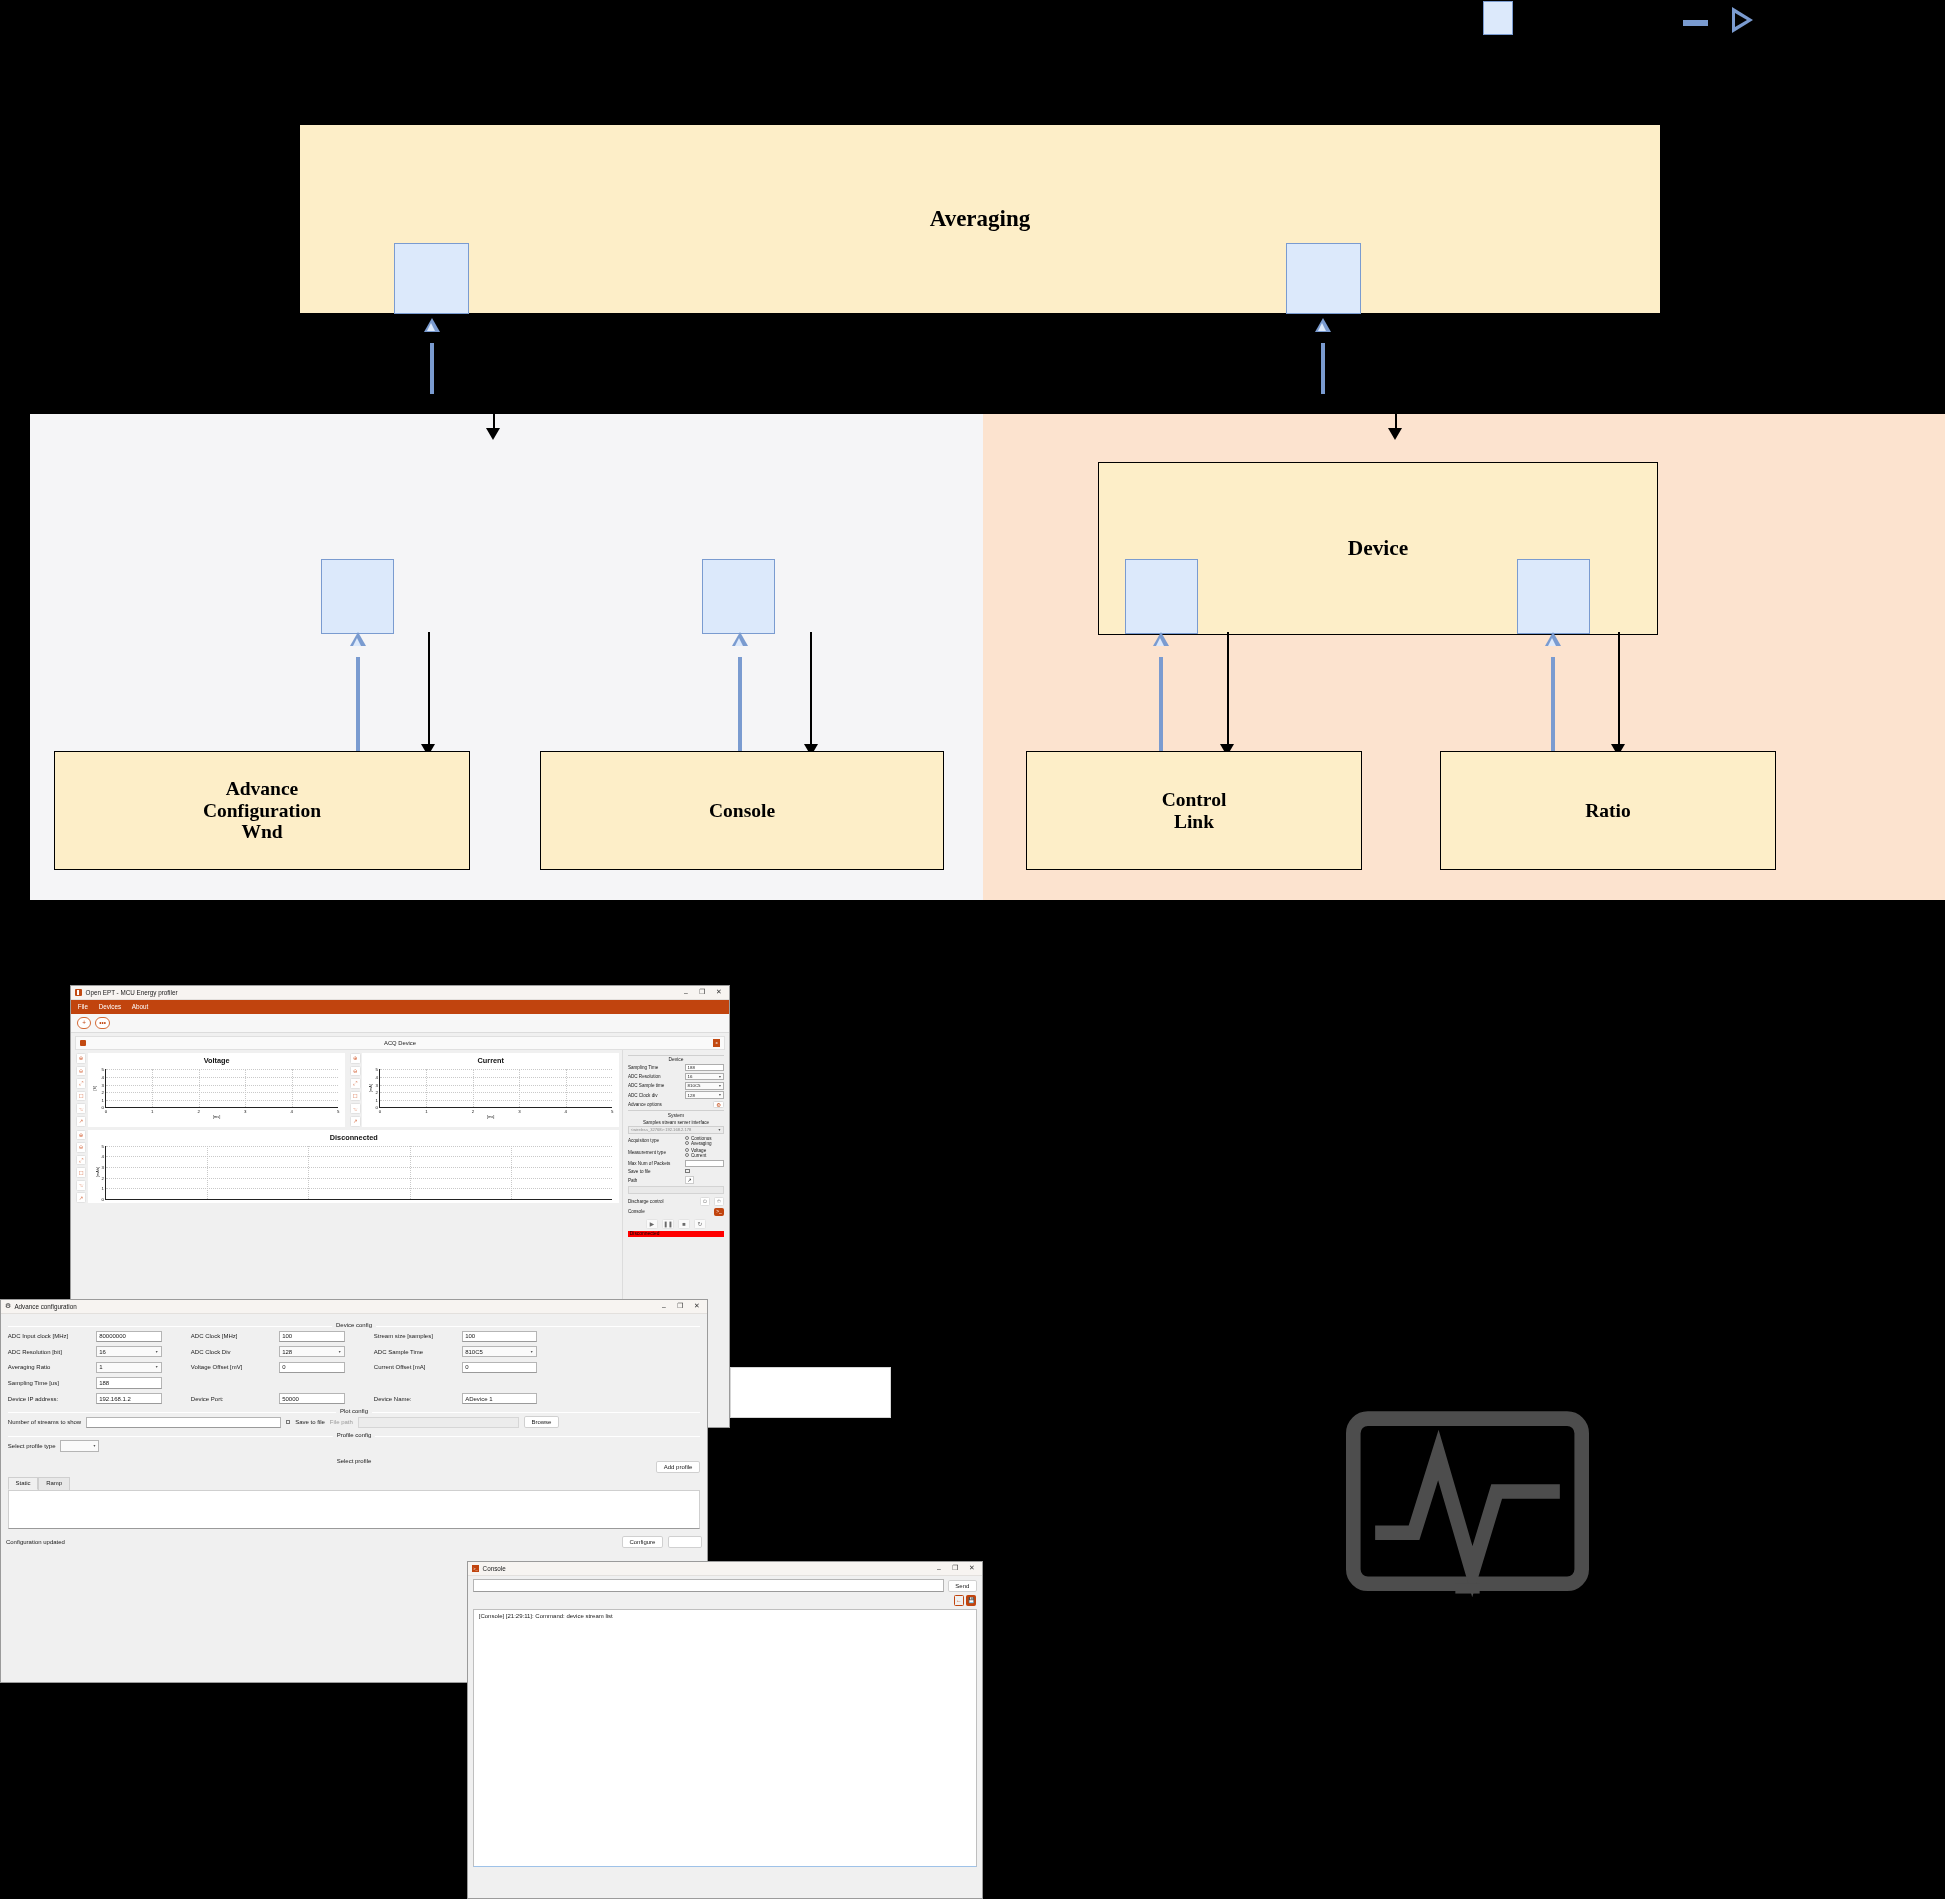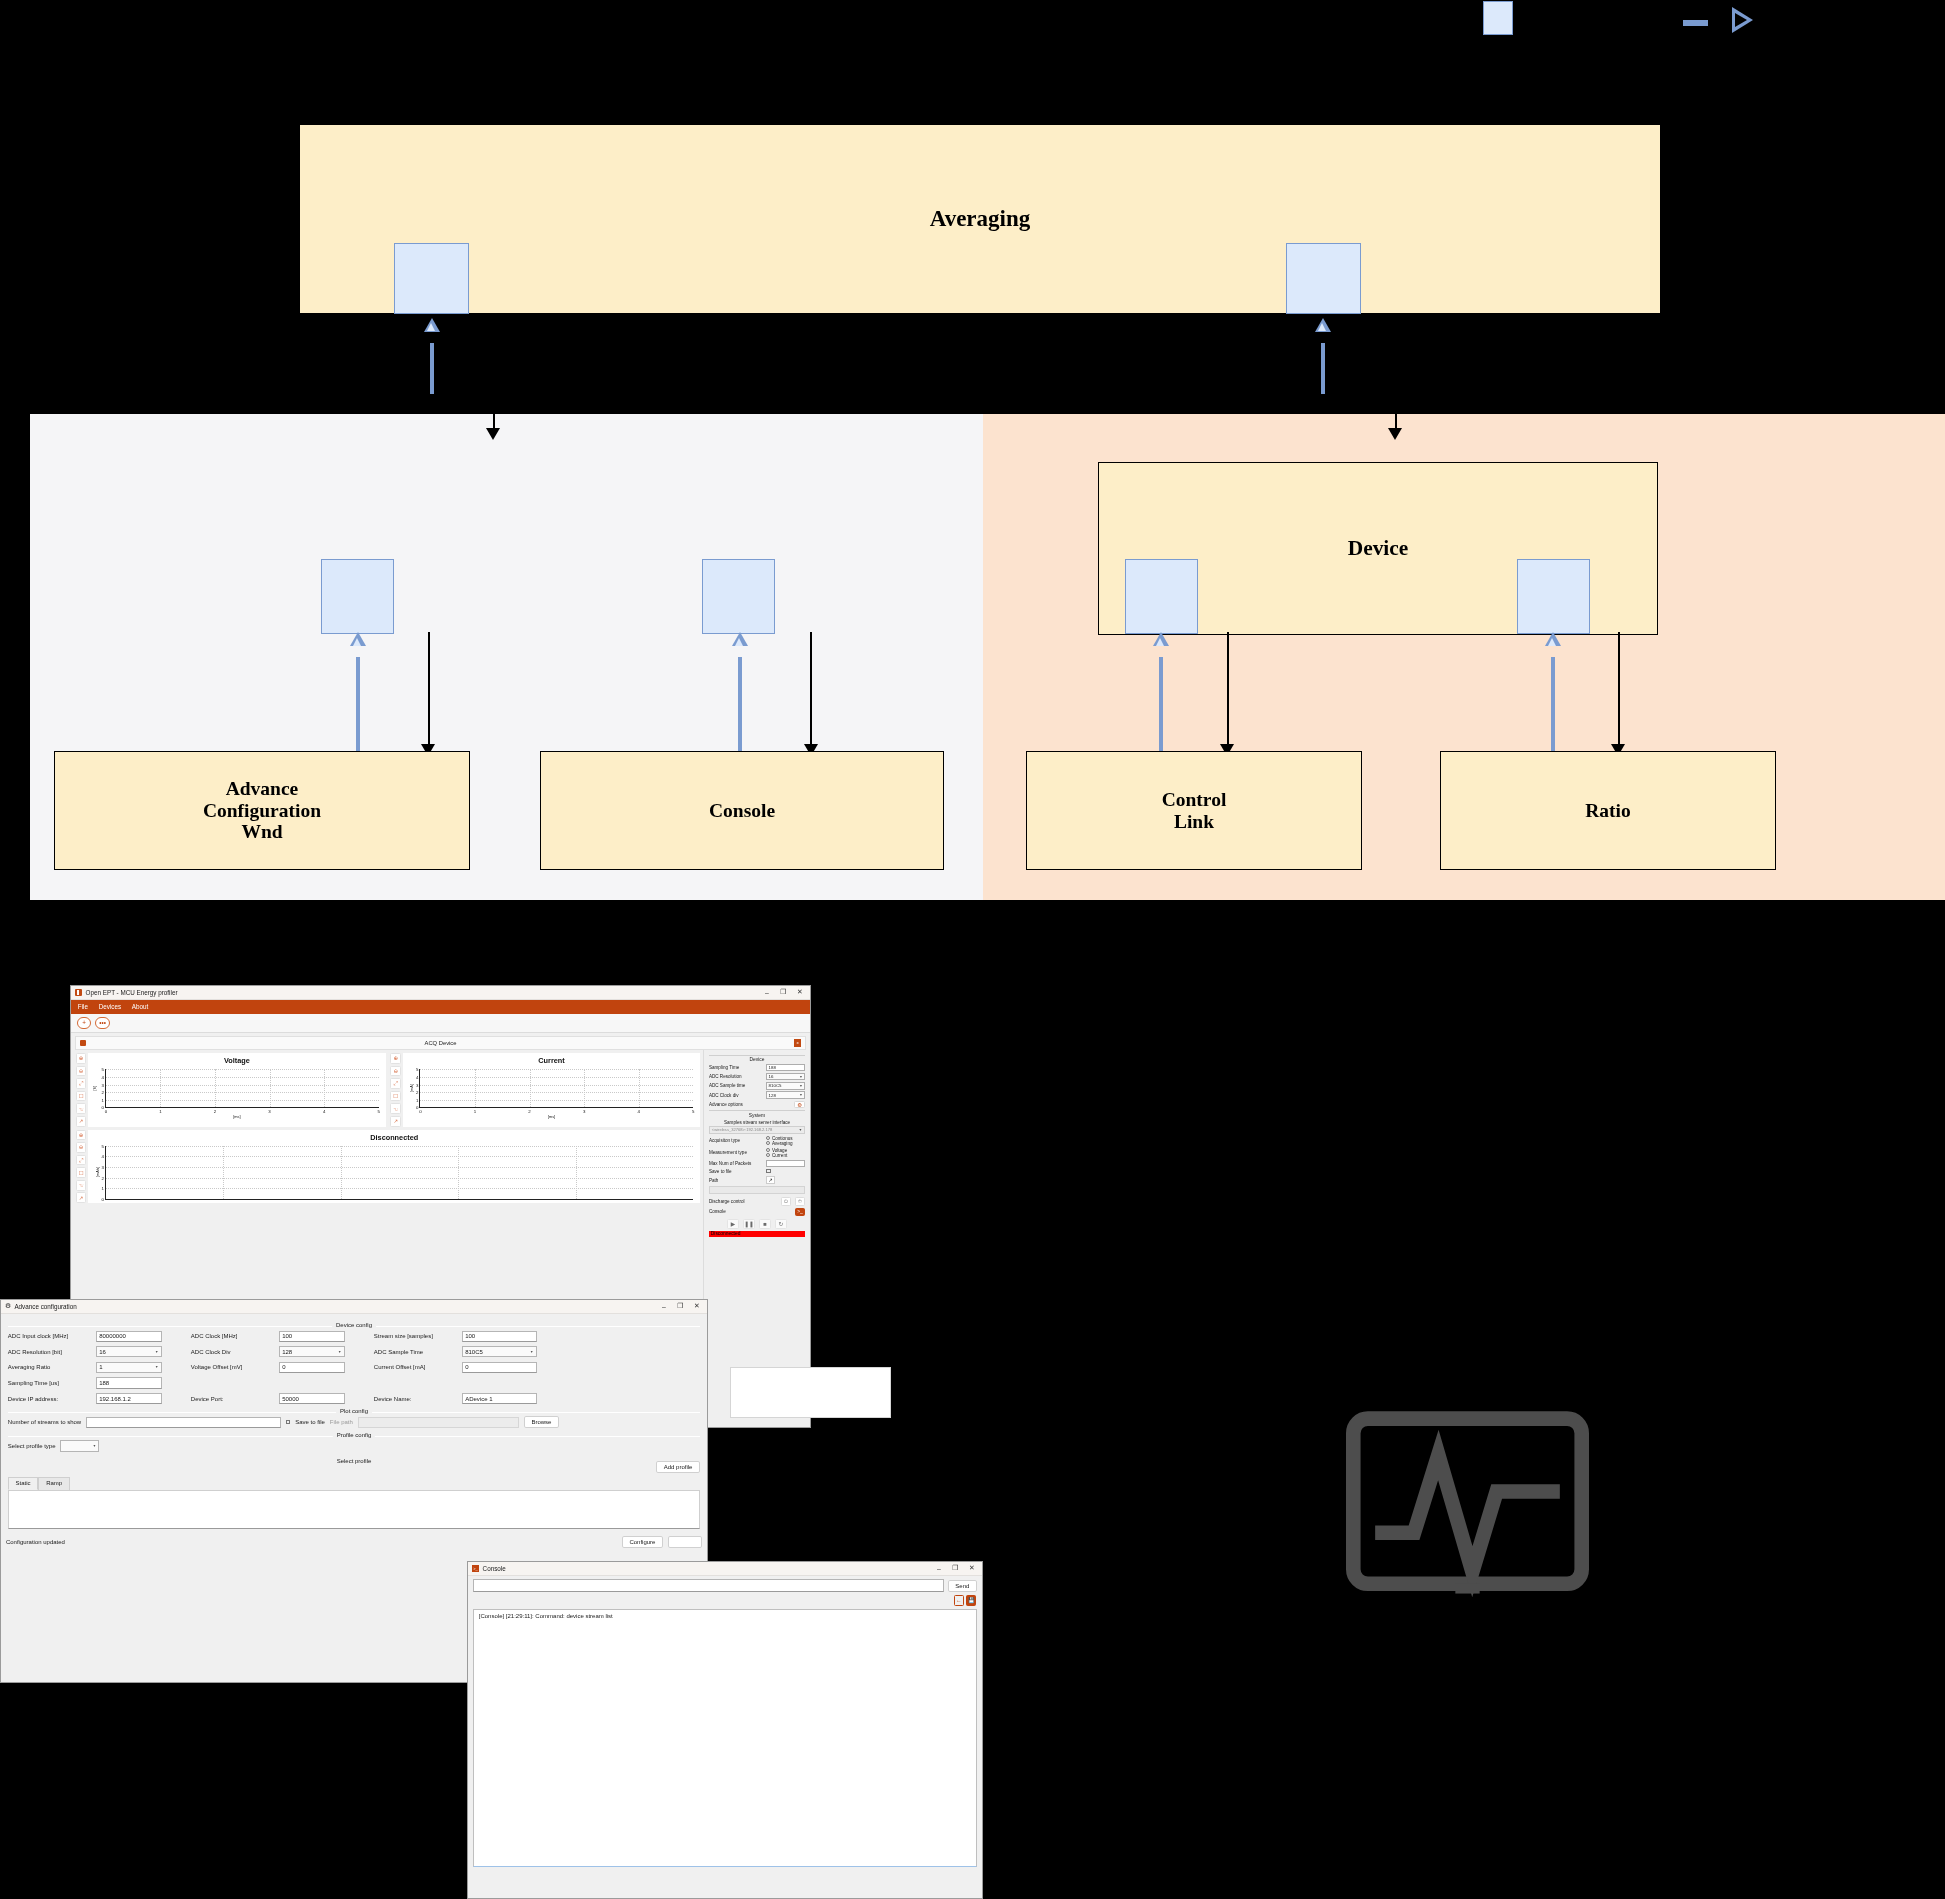--- a/index.html
+++ b/index.html
@@ -68,21 +68,21 @@
   .titlebar .tname { flex:1; margin-left:3.4px; font-size:6.3px; white-space:nowrap; }
   .winbtns { display:flex; gap:0; }
   .winbtn { width:16.5px; height:12.6px; display:flex; align-items:center; justify-content:center;
             font-size:6.8px; color:#333; }
   .app-ico { width:7.3px; height:7.3px; background:#c24a12; border-radius:1px;
              display:inline-block; position:relative; }
   .app-ico::after { content:""; position:absolute; left:2.4px; top:1px; width:1.9px; height:5.4px;
                     background:#fff; }
 
   
-  #appwin { left:70px; top:985px; width:741px; height:443px; }
+  #appwin { left:70px; top:985px; width:660px; height:443px; }
   .menubar { height:14.6px; background:#c1440e; display:flex; align-items:center;
              gap:10.7px; padding:0 6.8px; color:#fff; font-size:6.3px; }
   .toolbar { height:18.5px; background:#f7f7f7; border-bottom:0.5px solid #dcdcdc;
              display:flex; align-items:center; gap:3.9px; padding:0 5.8px; }
   .tbtn { width:14.6px; height:12.6px; border:0.7px solid #d46a36; border-radius:6.3px;
           display:flex; align-items:center; justify-content:center; color:#c1440e;
           font-size:6.3px; background:#fff; }
   .devbar { height:14.6px; background:#fafafa; border:0.5px solid #e0e0e0; margin:2.9px 3.9px 0 3.9px;
             display:flex; align-items:center; padding:0 3.9px; position:relative; font-size:5.8px; }
   .devbar .ttl { position:absolute; left:0; right:0; text-align:center; font-size:5.8px; }

